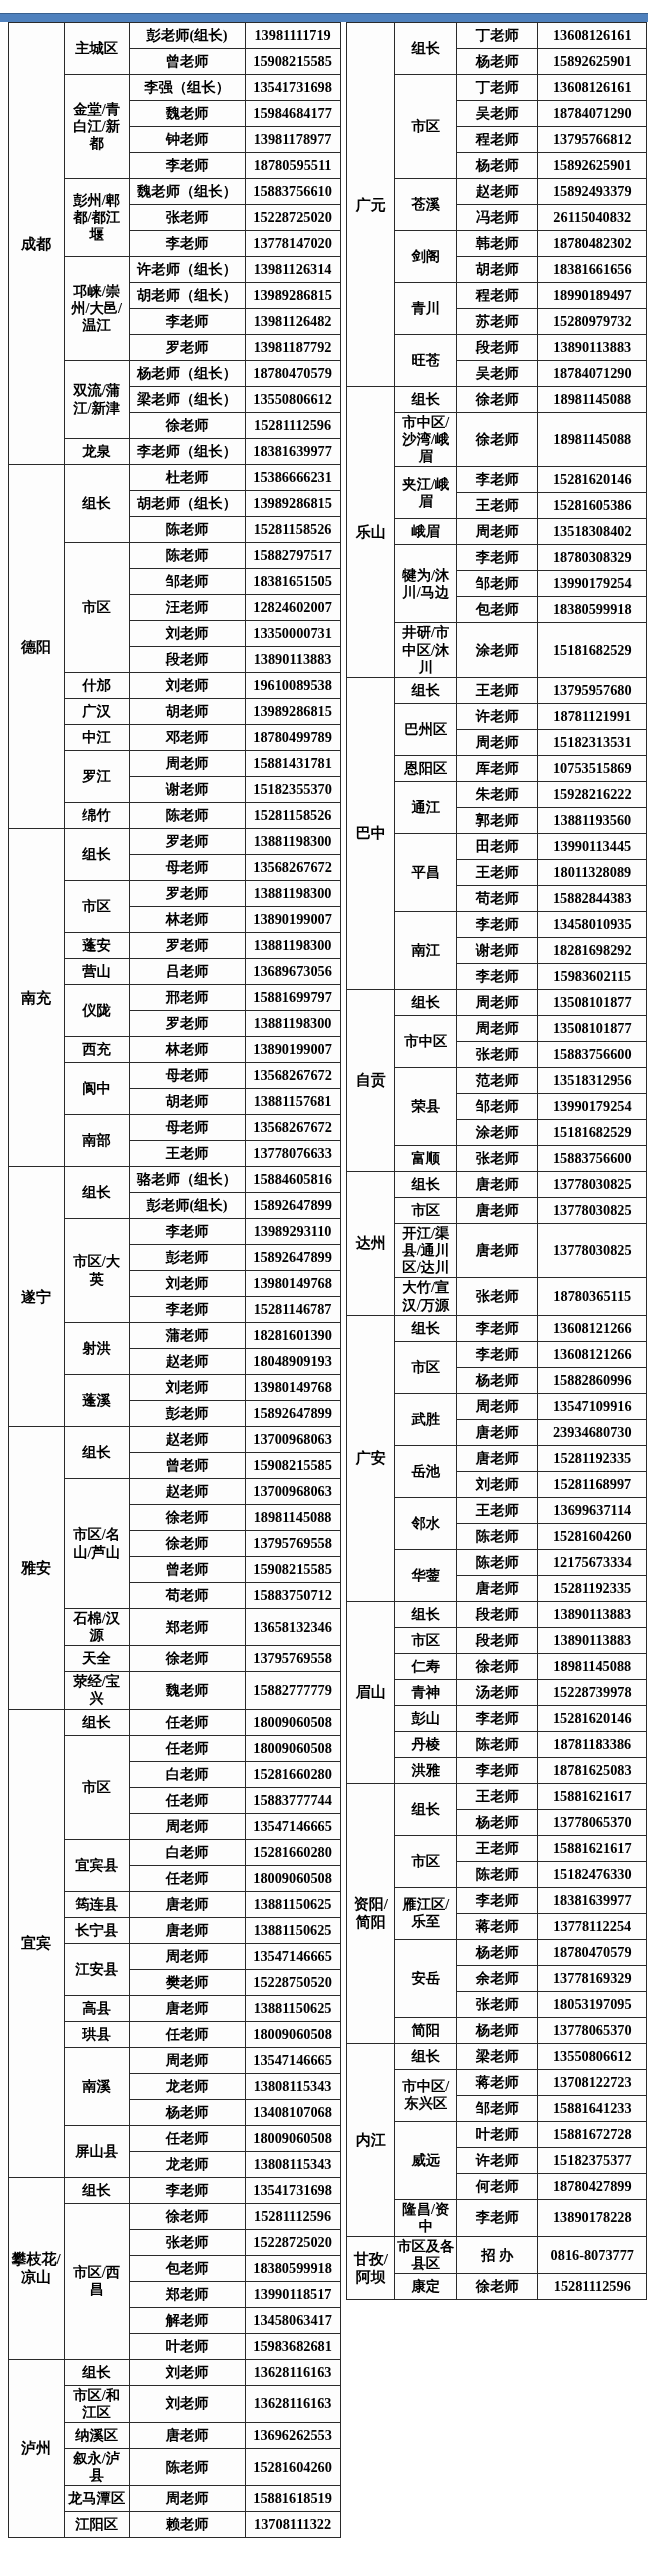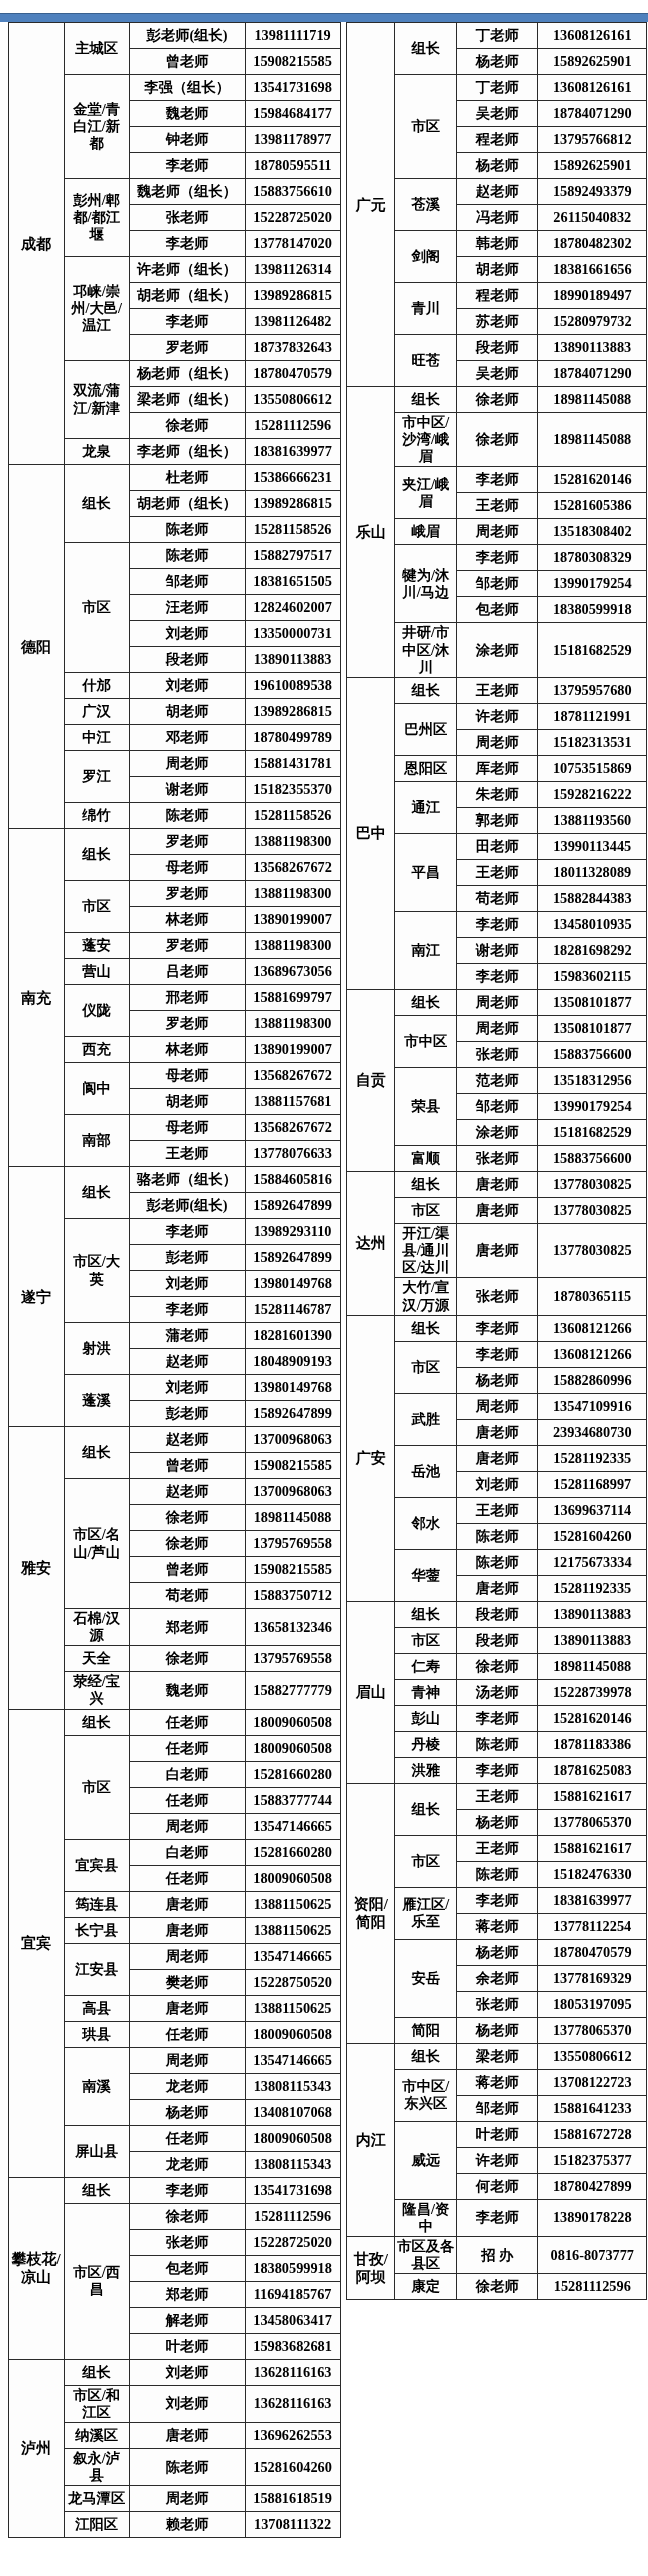--- a/index.html
+++ b/index.html
@@ -93,21 +93,21 @@
         <tr>
           <td class="cname">胡老师（组长）</td>
           <td class="phone">13989286815</td>
         </tr>
         <tr>
           <td class="cname">李老师</td>
           <td class="phone">13981126482</td>
         </tr>
         <tr>
           <td class="cname">罗老师</td>
-          <td class="phone">18737832643</td>
+          <td class="phone">13981187792</td>
         </tr>
         <tr>
           <td class="area" rowspan="3">双流/蒲江/新津</td>
           <td class="cname">杨老师（组长）</td>
           <td class="phone">18780470579</td>
         </tr>
         <tr>
           <td class="cname">梁老师（组长）</td>
           <td class="phone">13550806612</td>
         </tr>
@@ -433,21 +433,21 @@
         <tr>
           <td class="cname">张老师</td>
           <td class="phone">15228725020</td>
         </tr>
         <tr>
           <td class="cname">包老师</td>
           <td class="phone">18380599918</td>
         </tr>
         <tr>
           <td class="cname">郑老师</td>
-          <td class="phone">11694185767</td>
+          <td class="phone">13990118517</td>
         </tr>
         <tr>
           <td class="cname">解老师</td>
           <td class="phone">13458063417</td>
         </tr>
         <tr>
           <td class="cname">叶老师</td>
           <td class="phone">15983682681</td>
         </tr>
         <tr>

